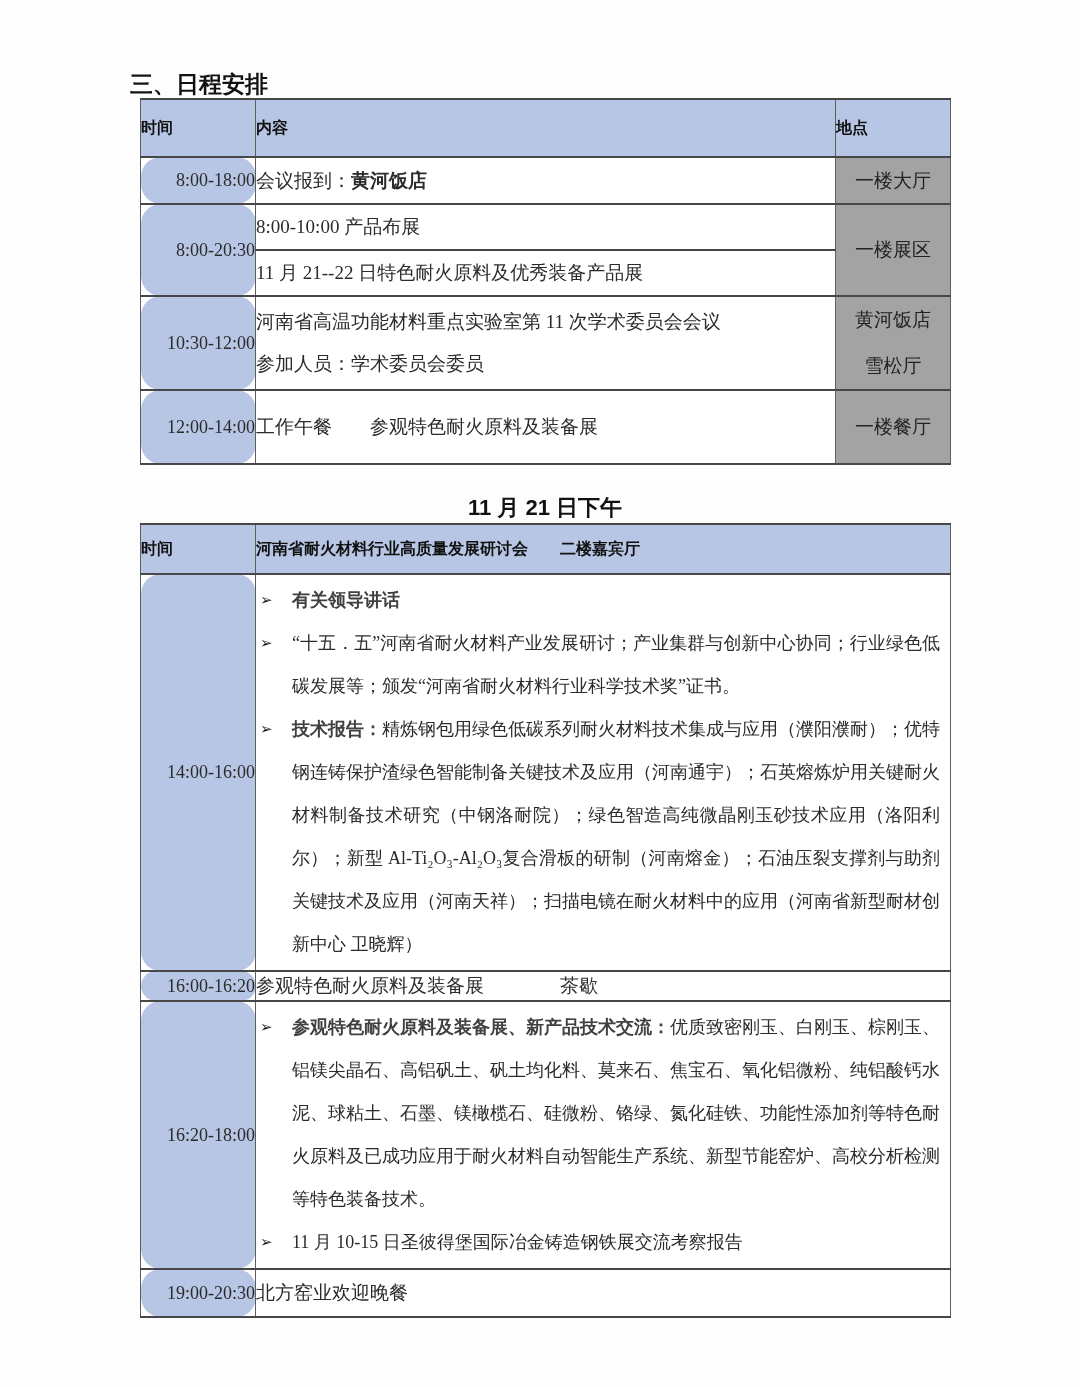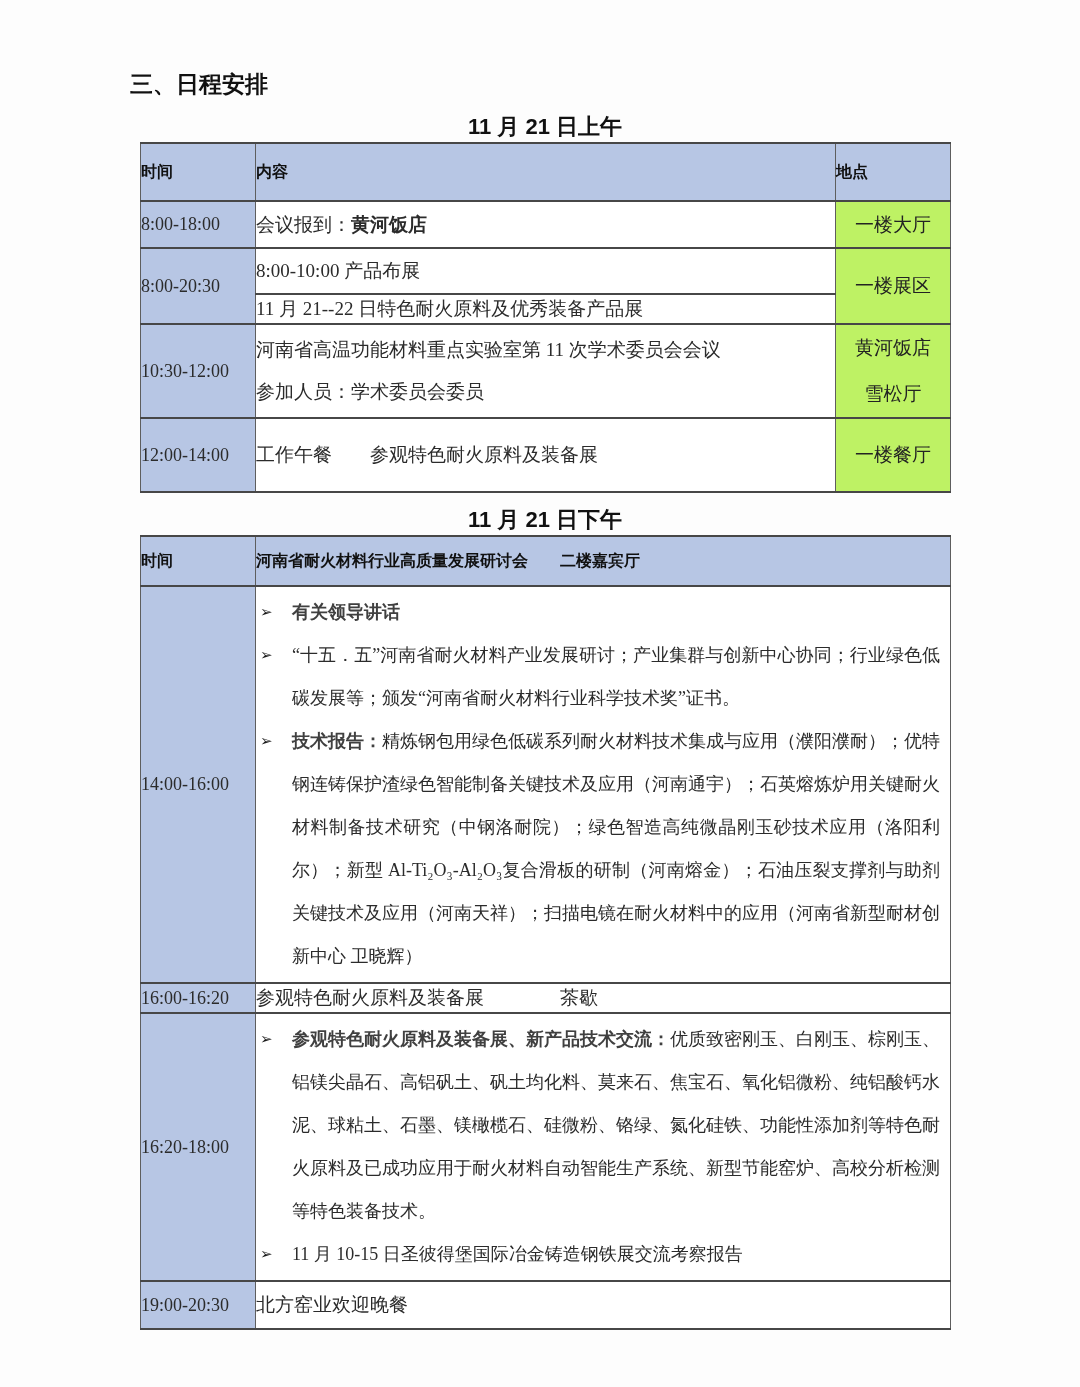--- a/index.html
+++ b/index.html
@@ -18,21 +18,21 @@
     font-family:"Liberation Sans","DejaVu Sans",sans-serif;
     font-weight:bold;font-size:23px;line-height:28px;color:#111;
   }
   .day-title{
     margin:14px 0 0 10px;
     width:810px;
     text-align:center;
     font-family:"Liberation Sans","DejaVu Sans",sans-serif;
     font-weight:bold;font-size:22px;line-height:30px;color:#111;
   }
-  .day-title.second{margin-top:12px;}
+  .day-title.second{margin-top:28px;}
   table.sched{
     border-collapse:collapse;table-layout:fixed;
     width:810px;margin-left:10px;
     background:#fff;
   }
   table.sched td, table.sched th{
     border-top:2px solid #474747;
     border-bottom:2px solid #474747;
     border-left:1px solid #5e5e5e;
     border-right:1px solid #5e5e5e;
@@ -41,31 +41,32 @@
     vertical-align:middle;
   }
   th.hdr{
     background:#b7c6e4;
     font-family:"Liberation Sans","DejaVu Sans",sans-serif;
     font-weight:bold;font-size:16px;color:#101010;
     text-align:left;
   }
   td.time{
     background:#b7c6e4;
-    text-align:left;
+    text-align:right;
     font-size:18px;color:#2b2b2b;
     white-space:nowrap;
+    border-radius:20px;
   }
   td.content{
     padding-left:12px;padding-right:8px;
     font-size:19px;color:#2b2b2b;
     background:#fff;
   }
   td.loc{
-    text-align:center;font-size:19px;color:#222;background:#bef264;
+    text-align:center;font-size:19px;color:#222;background:#a3a3a3;
   }
   .two-line div{line-height:42px;}
   .loc-two div{line-height:46px;}
   td.no-bottom{border-bottom:2px solid #989898;}
   .bullets{padding:4px 6px 4px 0;}
   .bullet{display:flex;align-items:flex-start;}
   .arrow{
     flex:0 0 36px;
     font-family:"DejaVu Sans","Liberation Sans",sans-serif;
     font-size:15px;line-height:43px;color:#1a1a1a;
@@ -81,21 +82,20 @@
   .btext strong{color:#404040;}
   strong{font-weight:bold;}
 </style>
 </head>
 <body>
 
 <div class="page">
 
   <h1 class="sec-title">三、日程安排</h1>
 
-  <h2 class="day-title">11 月 21 日上午</h2>
 
   <table class="sched">
     <colgroup>
       <col style="width:115px">
         <col style="width:580px">
         <col style="width:115px">
     </colgroup>
     <tbody>
       <tr style="height:58px">
         <th class="hdr">时间</th>
@@ -109,21 +109,21 @@
           <span>会议报到：</span><strong>黄河饭店</strong>
         </td>
         <td class="loc">一楼大厅</td>
       </tr>
 
       <tr style="height:46px">
         <td class="time" rowspan="2">8:00-20:30</td>
         <td class="content no-bottom">8:00-10:00 产品布展</td>
         <td class="loc" rowspan="2">一楼展区</td>
       </tr>
-      <tr style="height:30px">
+      <tr style="height:46px">
         <td class="content">11 月 21--22 日特色耐火原料及优秀装备产品展</td>
       </tr>
 
       <tr style="height:83px">
         <td class="time">10:30-12:00</td>
         <td class="content">
           <div class="two-line">
             <div>河南省高温功能材料重点实验室第 11 次学术委员会会议</div>
             <div>参加人员：学术委员会委员</div>
           </div>

